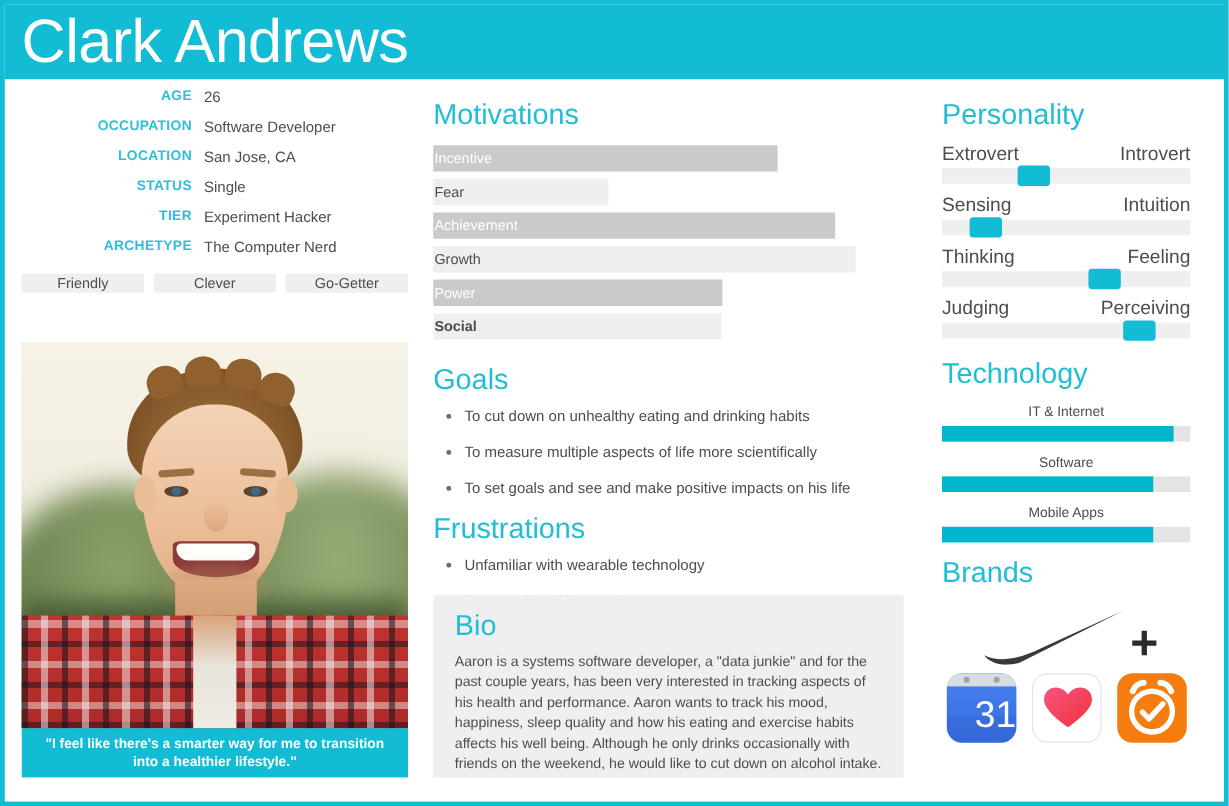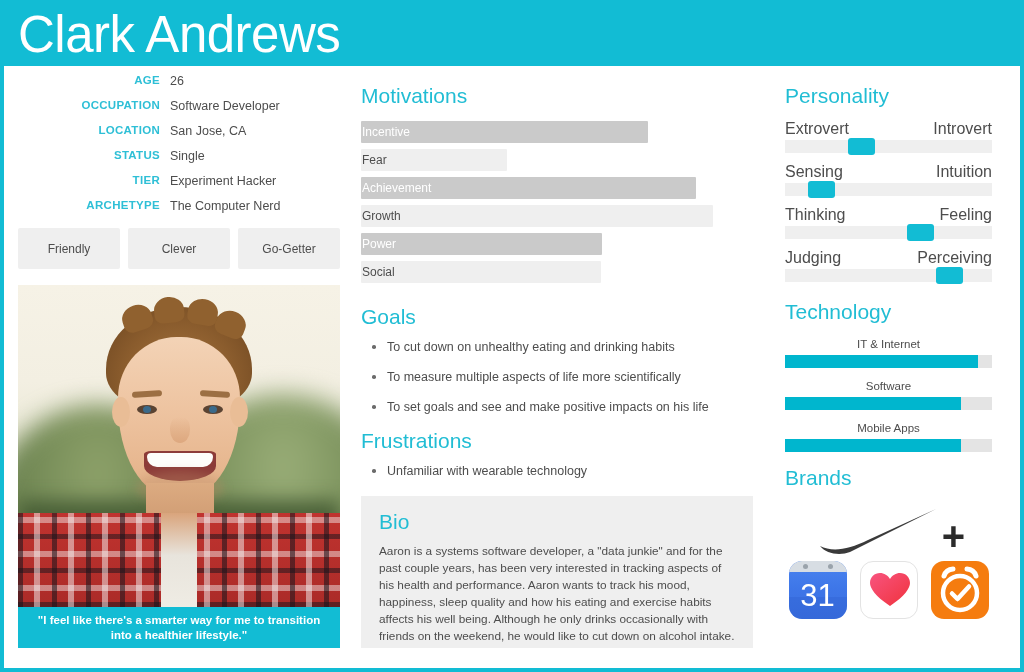--- a/index.html
+++ b/index.html
@@ -26,21 +26,21 @@
     position: absolute; left: 14px; top: 2px;
     font-size: 51px; line-height: 58px;
     font-weight: 300;
     color: #ffffff;
     letter-spacing: -0.5px;
     white-space: nowrap;
   }
   
   .sec-title {
     color: #21BDD4;
-    font-size: 21px;
+    font-size: 24px;
     font-weight: 400;
     line-height: 24px;
     white-space: nowrap;
   }
   
   #left-col {
     position: absolute; left: 14px; top: 70px;
     width: 322px;
   }
   #attr-table { width: 100%; border-collapse: collapse; }
@@ -60,21 +60,21 @@
     font-size: 12.5px;
     white-space: nowrap;
   }
   #tag-row {
     display: flex;
     gap: 8px;
     margin-top: 4px;
   }
   .tag-chip {
     flex: 1;
-    height: 41px;
+    height: 16px;
     background: #EFEFEF;
     border-radius: 2px;
     color: #4D4D4D;
     font-size: 12px;
     display: flex;
     align-items: center;
     justify-content: center;
     white-space: nowrap;
     text-align: center;
   }
@@ -336,21 +336,21 @@
   }
   #icon-calendar .cal-top {
     position: absolute; left: 0; top: 0; width: 58px; height: 11px;
     background: #D7DDE3;
   }
   #icon-calendar .cal-ring {
     position: absolute; top: 3px; width: 5px; height: 5px;
     background: #9aa3ab; border-radius: 50%;
   }
   #icon-calendar .cal-num {
-    position: absolute; left: 0; top: 13px; width: 58px;
+    position: absolute; left: 12px; top: 13px; width: 58px;
     text-align: center;
     color: #ffffff;
     font-size: 31px;
     font-weight: 400;
     line-height: 44px;
     font-family: "Liberation Sans", sans-serif;
   }
   #icon-calendar .cal-shade {
     position: absolute; left: 0; bottom: 0; width: 58px; height: 22px;
     background: rgba(40,90,200,.28);
@@ -454,21 +454,21 @@
       <div class="mot-row">
         <div class="mot-bar dark" id="mot-2" style="width: 335px;">Achievement</div>
       </div>
       <div class="mot-row">
         <div class="mot-bar light" id="mot-3" style="width: 352px;">Growth</div>
       </div>
       <div class="mot-row">
         <div class="mot-bar dark" id="mot-4" style="width: 241px;">Power</div>
       </div>
       <div class="mot-row">
-        <div class="mot-bar light" id="mot-5" style="width: 240px;">Social</div>
+        <div class="mot-bar light" id="mot-5" style="width: 240px; font-weight: bold;">Social</div>
       </div>
     </div>
 
     <div class="sec-title mid-heading">Goals</div>
     <div class="bullet-list">
       <div class="bullet-item">To cut down on unhealthy eating and drinking habits</div>
       <div class="bullet-item">To measure multiple aspects of life more scientifically</div>
       <div class="bullet-item">To set goals and see and make positive impacts on his life</div>
     </div>
 

